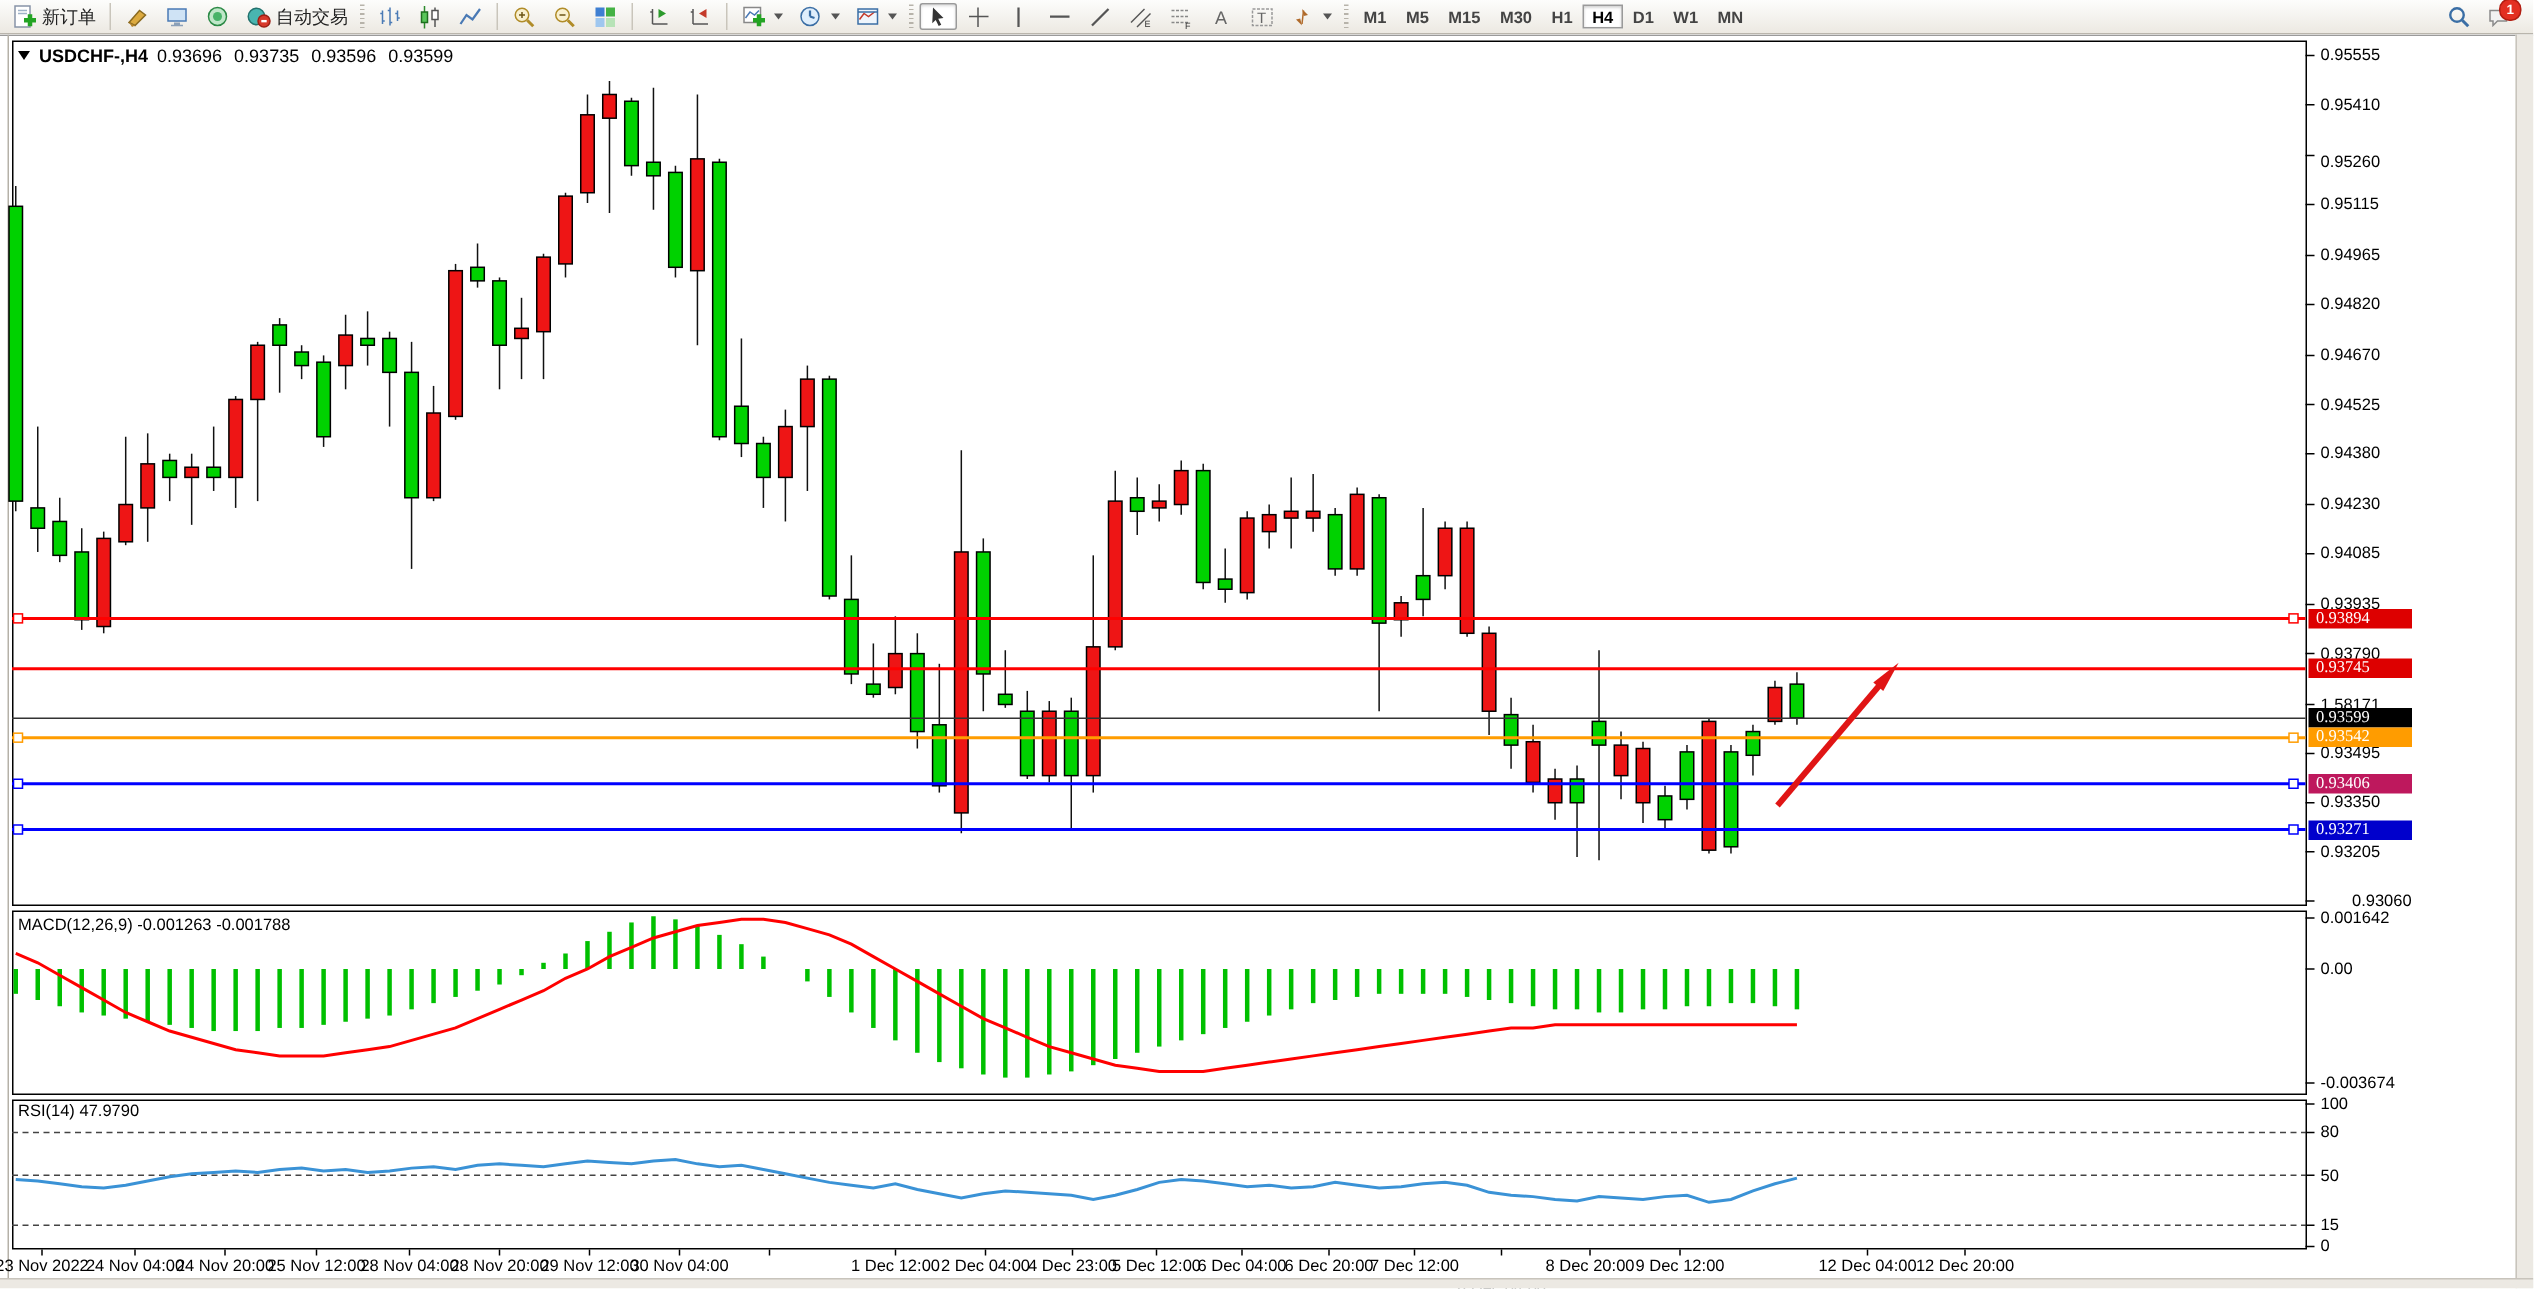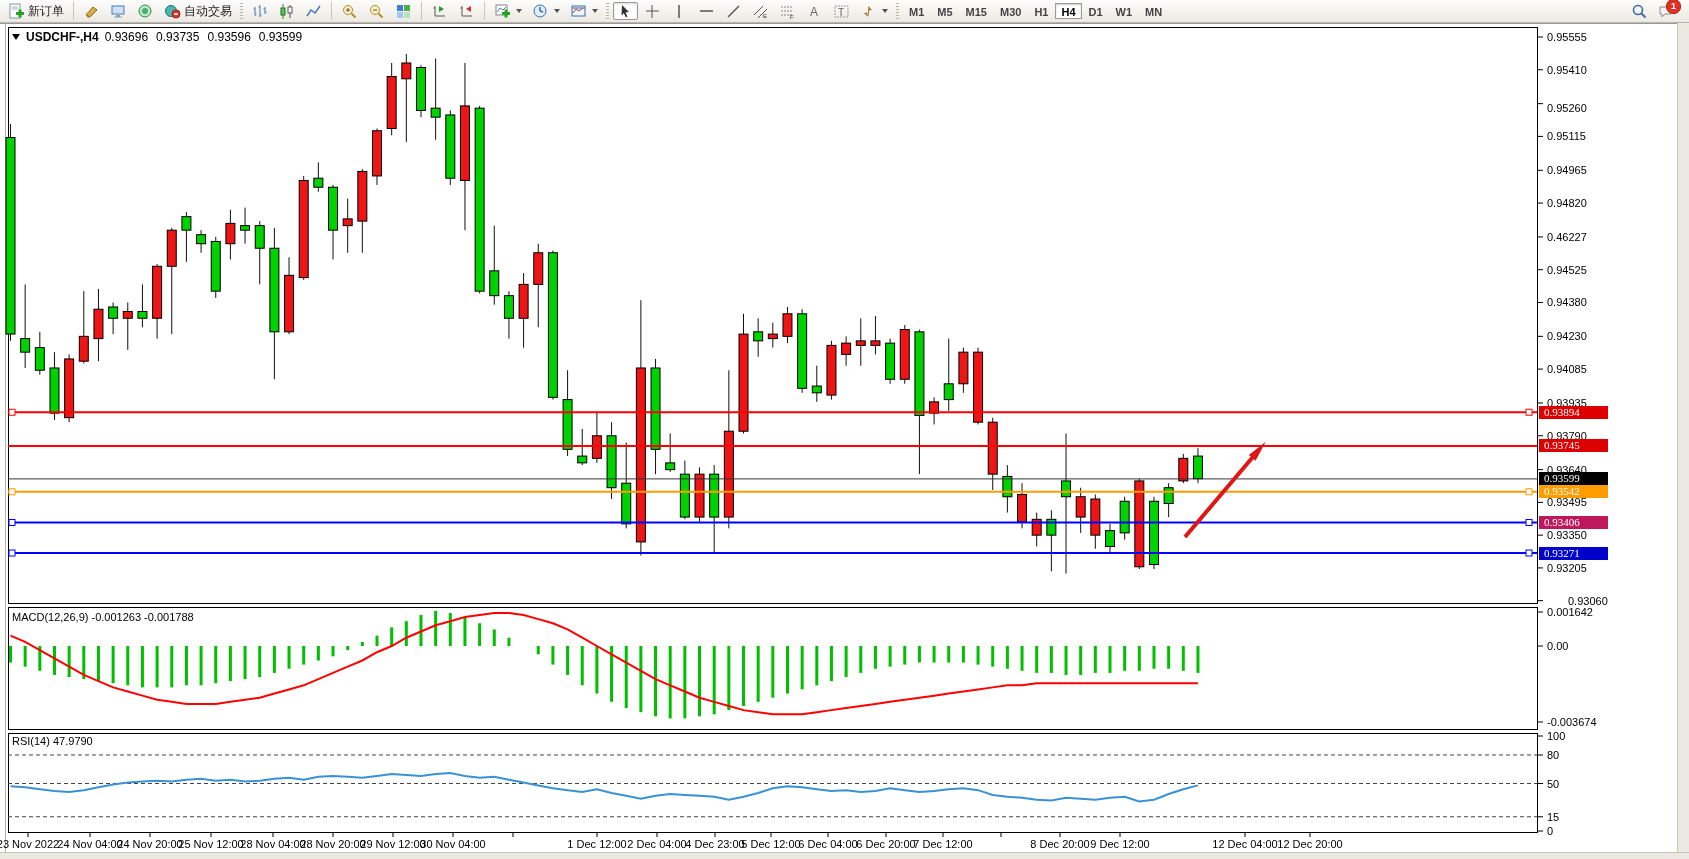--- a/index.html
+++ b/index.html
@@ -655,28 +655,28 @@
       <span>47.9790</span>
     </div>
 
     <div id="price-axis">
         <div class="axis-tick-label" style="top: 8px;">0.95555</div>
         <div class="axis-tick-label" style="top: 40.7584px;">0.95410</div>
         <div class="axis-tick-label" style="top: 79px;">0.95260</div>
         <div class="axis-tick-label" style="top: 107.405px;">0.95115</div>
         <div class="axis-tick-label" style="top: 141.293px;">0.94965</div>
         <div class="axis-tick-label" style="top: 174.051px;">0.94820</div>
-        <div class="axis-tick-label" style="top: 207.939px;">0.46227</div>
+        <div class="axis-tick-label" style="top: 207.939px;">0.94670</div>
         <div class="axis-tick-label" style="top: 240.698px;">0.94525</div>
         <div class="axis-tick-label" style="top: 273.456px;">0.94380</div>
         <div class="axis-tick-label" style="top: 307.344px;">0.94230</div>
         <div class="axis-tick-label" style="top: 340.102px;">0.94085</div>
         <div class="axis-tick-label" style="top: 373.99px;">0.93935</div>
         <div class="axis-tick-label" style="top: 406.749px;">0.93790</div>
-        <div class="axis-tick-label" style="top: 440.637px;">0.93640</div>
+        <div class="axis-tick-label" style="top: 440.637px;">1.58171</div>
         <div class="axis-tick-label" style="top: 473.395px;">0.93495</div>
         <div class="axis-tick-label" style="top: 506.154px;">0.93350</div>
         <div class="axis-tick-label" style="top: 538.912px;">0.93205</div>
         <div class="axis-tick-label" style="top: 571.67px; margin-left: 21px;">0.93060</div>
         <div class="axis-tag" style="top: 382.753px; background: rgb(221, 0, 0); color: rgb(255, 255, 255);">0.93894</div>
         <div class="axis-tag" style="top: 416.415px; background: rgb(221, 0, 0); color: rgb(255, 255, 255);">0.93745</div>
         <div class="axis-tag" style="top: 449.4px; background: rgb(0, 0, 0); color: rgb(255, 255, 255);">0.93599</div>
         <div class="axis-tag" style="top: 462.277px; background: rgb(255, 156, 0); color: rgb(255, 255, 255);">0.93542</div>
         <div class="axis-tag" style="top: 493.002px; background: #be185d; color: rgb(255, 255, 255);">0.93406</div>
         <div class="axis-tag" style="top: 523.501px; background: rgb(0, 0, 204); color: rgb(255, 255, 255);">0.93271</div>

